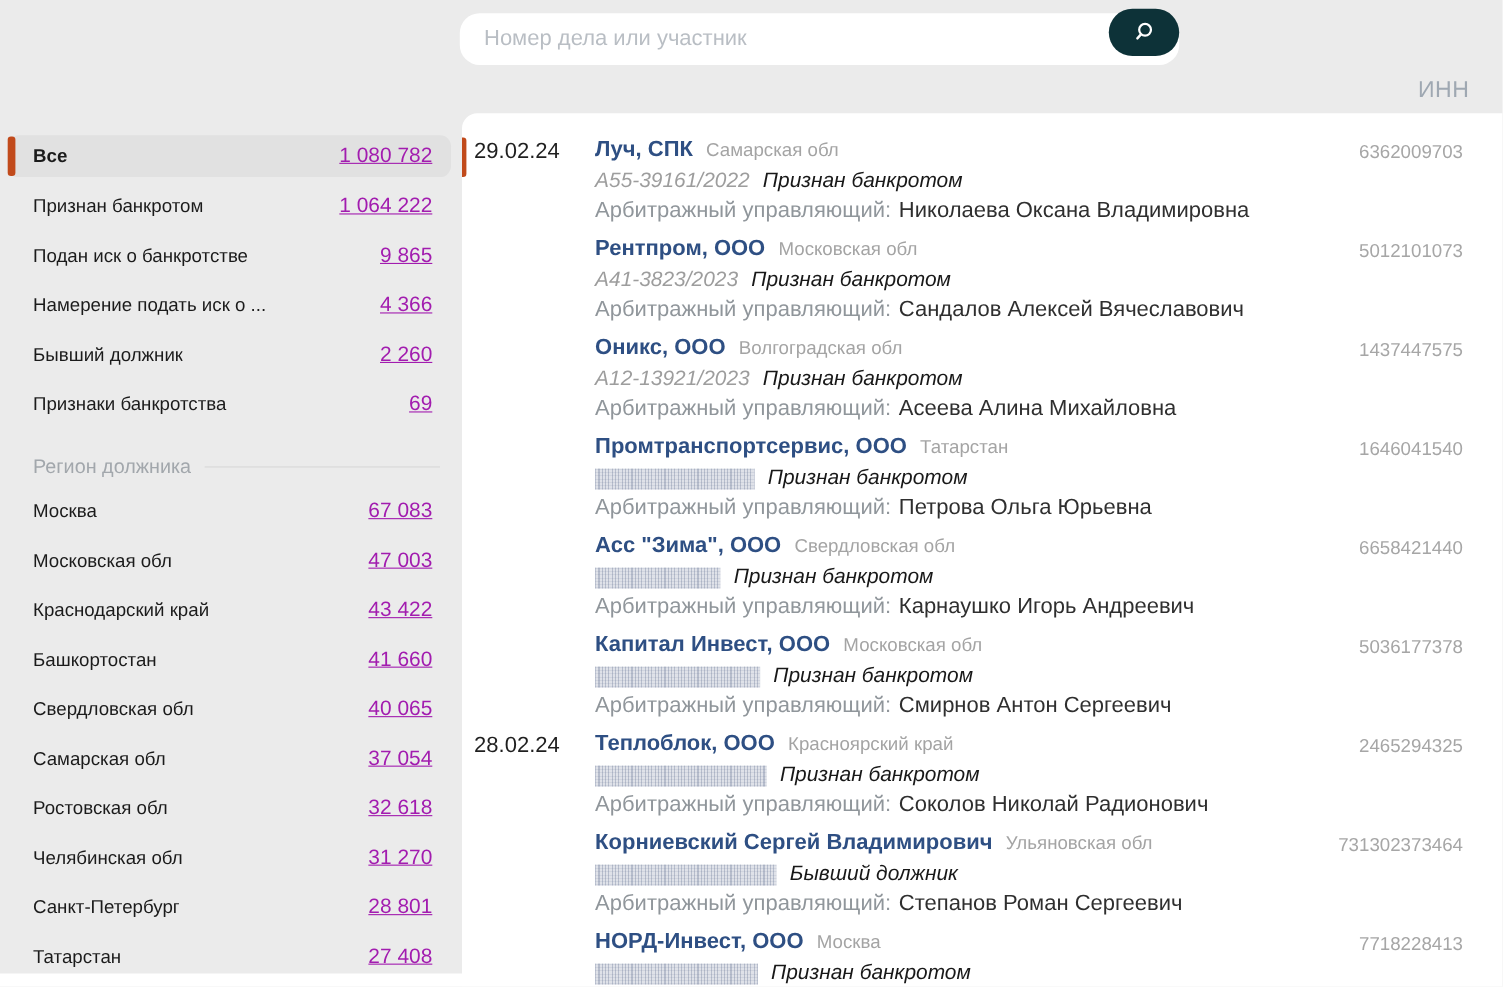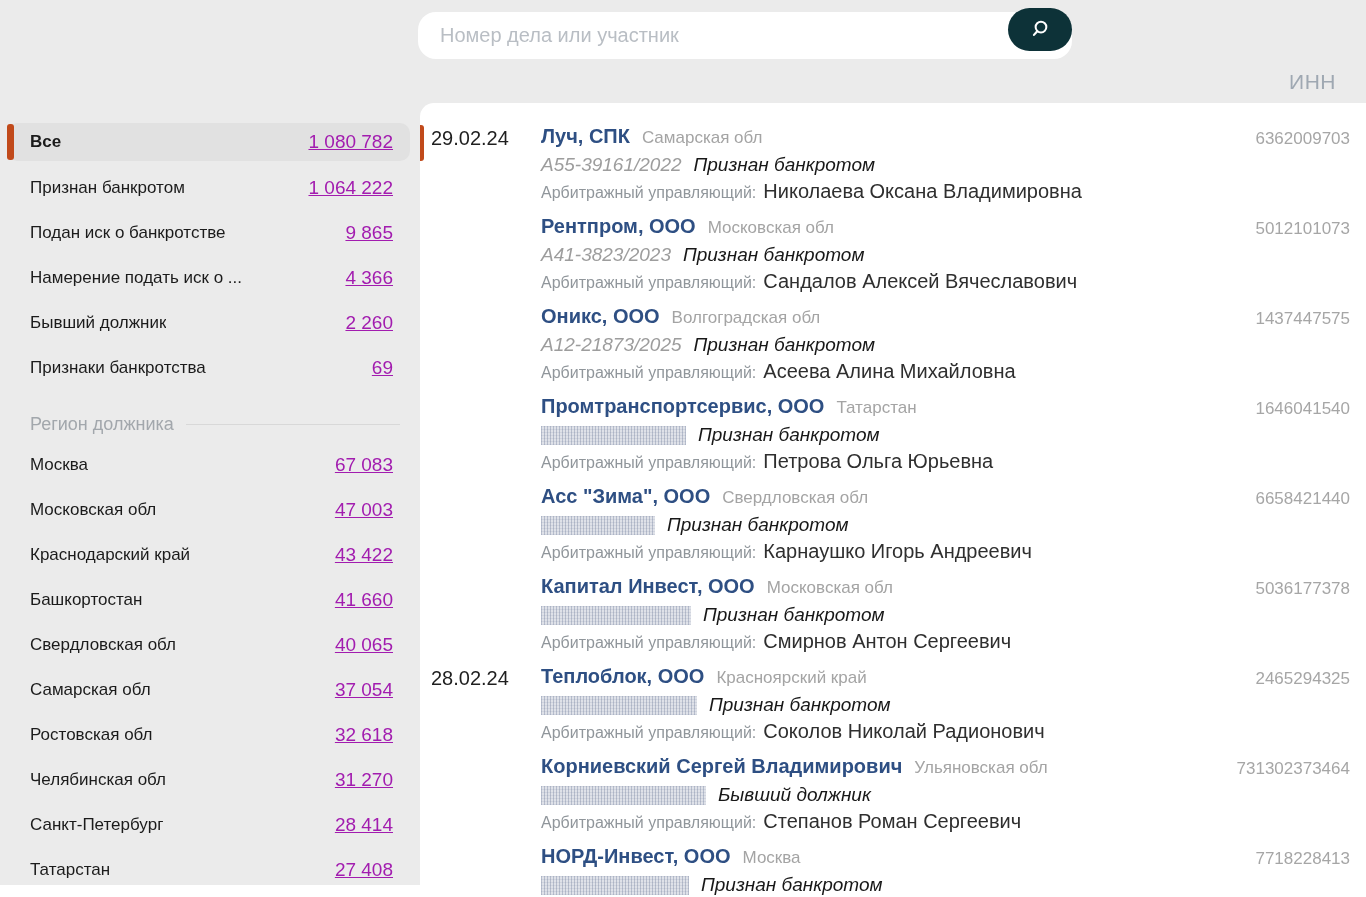--- a/index.html
+++ b/index.html
@@ -53,21 +53,21 @@
     display:flex; align-items:center;
   }
   .region-head .rh-label { font-size:18px; color:#a2a7ac; white-space:nowrap; }
   .region-head .rh-line { flex:1; height:1px; background:#d8d8d8; margin-left:12px; }
   .sidebar-bottom-strip { position:absolute; left:0; top:885px; width:420px; height:12px; background:#ffffff; }
 
   
   .card {
     position:absolute; left:420px; top:103px; right:0; bottom:0;
     background:#ffffff; border-top-left-radius:14px;
-    padding:22px 16px 0 0; overflow:hidden;
+    padding:22px 36px 0 0; overflow:hidden;
   }
   .entry {
     display:grid; grid-template-columns:121px 1fr auto;
     height:77px; margin-bottom:13px; position:relative;
   }
   .entry .accent {
     position:absolute; left:-3px; top:0; width:7px; height:36px;
     border-radius:3px; background:#c14a1b; display:none;
   }
   .entry.accented .accent { display:block; }
@@ -80,21 +80,21 @@
   .case   { font-size:19px; color:#9d9d9d; white-space:nowrap; }
   .redacted {
     display:inline-block; height:19px;
     background:
       repeating-linear-gradient(90deg, rgba(90,105,140,.30) 0 1px, transparent 1px 3px),
       repeating-linear-gradient(0deg, rgba(90,105,140,.22) 0 1px, rgba(208,212,222,.55) 1px 3px);
     background-color:#f1f2f5;
   }
   .status { font-size:19px; color:#181818; margin-left:12px; white-space:nowrap; }
   .line3 { height:22px; display:flex; align-items:baseline; margin-top:1px; }
-  .au-label { font-size:16px; color:#90969b; white-space:nowrap; }
+  .au-label { font-size:20px; color:#90969b; white-space:nowrap; }
   .au-name  { font-size:20px; color:#2f2f2f; margin-left:7px; white-space:nowrap; }
   .col-inn { font-size:17px; color:#a6a6a6; text-align:right; padding-top:4px; min-width:130px; }
 </style>
 </head>
 <body>
 
 <div class="search-wrap">
   <input class="search-input" type="text" value="" placeholder="Номер дела или участник" style="">
   <button class="search-btn">
     <span style="display:flex">
@@ -179,21 +179,21 @@
     <span class="side-count">32 618</span>
   </div>
 
   <div class="side-row">
     <span class="side-label">Челябинская обл</span>
     <span class="side-count">31 270</span>
   </div>
 
   <div class="side-row">
     <span class="side-label">Санкт-Петербург</span>
-    <span class="side-count">28 414</span>
+    <span class="side-count">28 801</span>
   </div>
 
   <div class="side-row">
     <span class="side-label">Татарстан</span>
     <span class="side-count">27 408</span>
   </div>
 </div>
 </aside>
 <div class="sidebar-bottom-strip"></div>
 
@@ -243,21 +243,21 @@
 
   <article class="entry">
 
     <div class="col-date"></div>
     <div class="col-main">
       <div class="line1">
         <a class="company">Оникс, ООО</a>
         <span class="region">Волгоградская обл</span>
       </div>
       <div class="line2">
-        <span class="case">А12-21873/2025</span>
+        <span class="case">А12-13921/2023</span>
 
         <span class="status">Признан банкротом</span>
       </div>
       <div class="line3">
         <span class="au-label">Арбитражный управляющий:</span>
         <span class="au-name">Асеева Алина Михайловна</span>
       </div>
     </div>
     <div class="col-inn">1437447575</div>
   </article>

